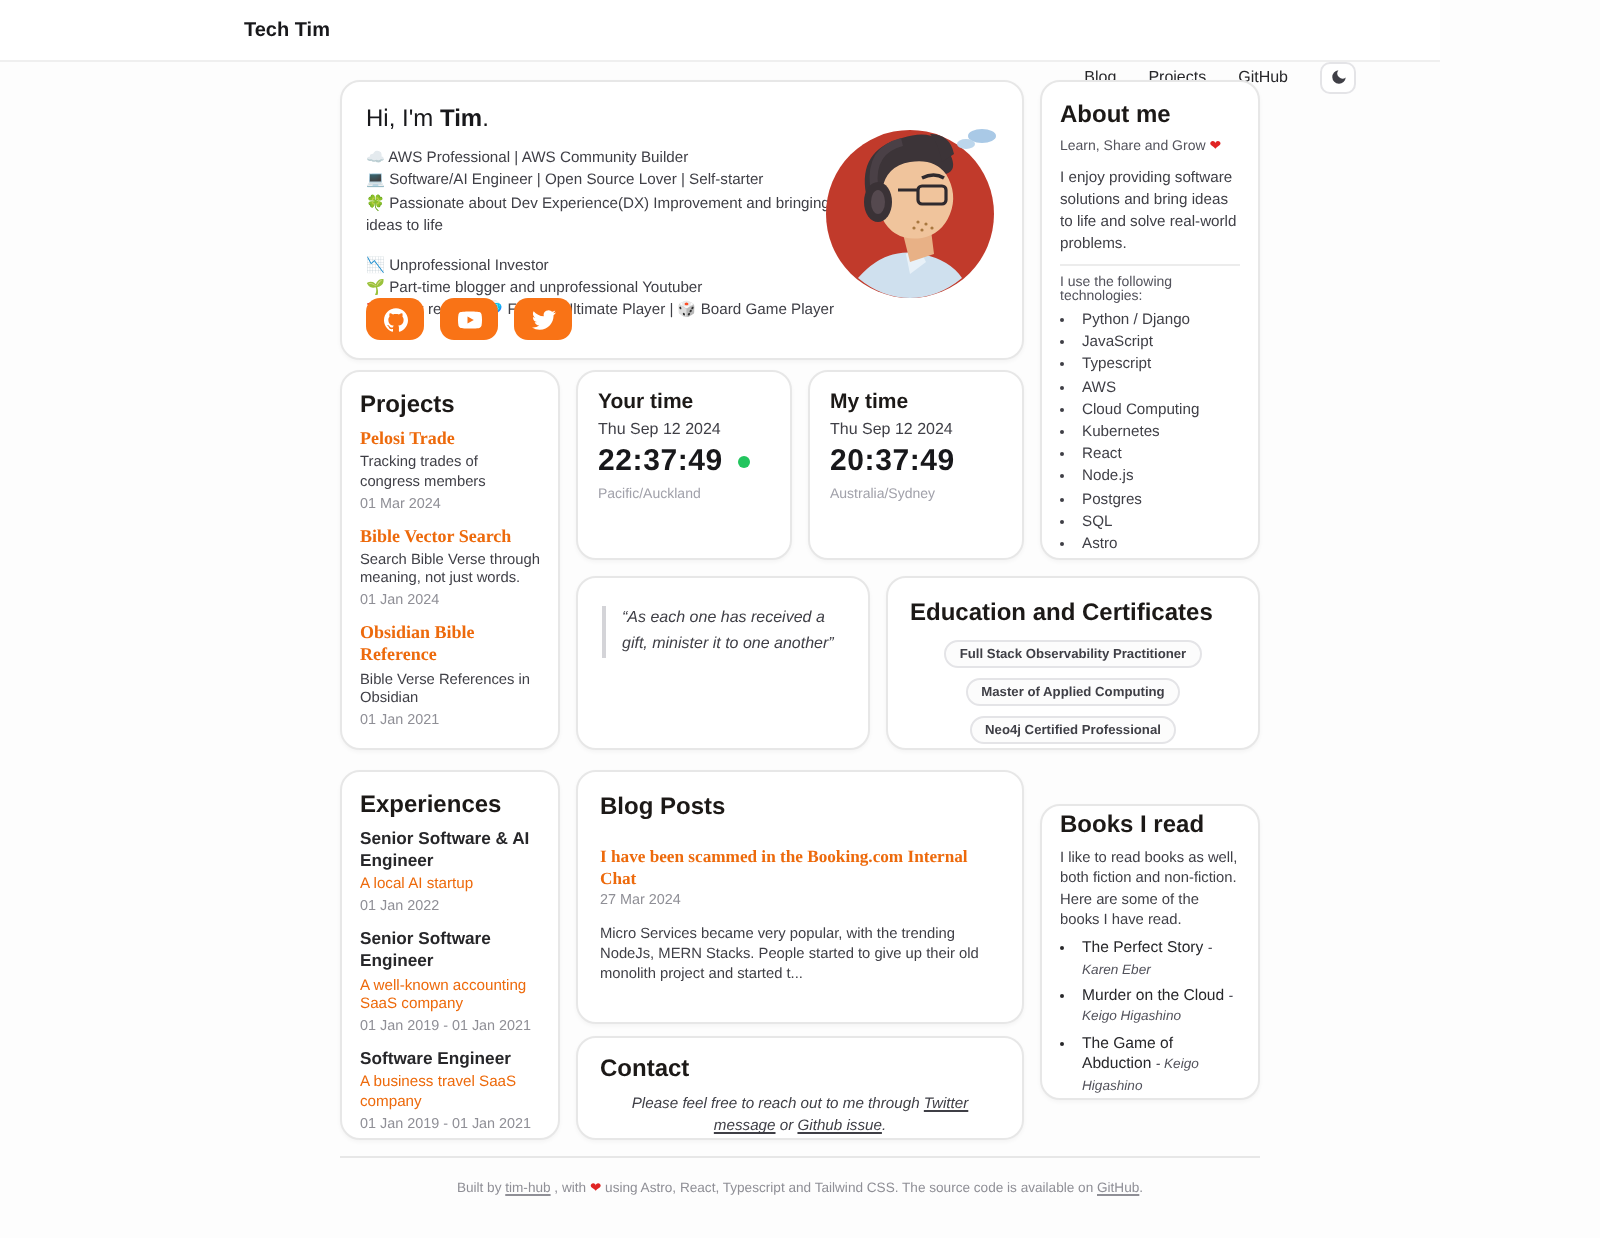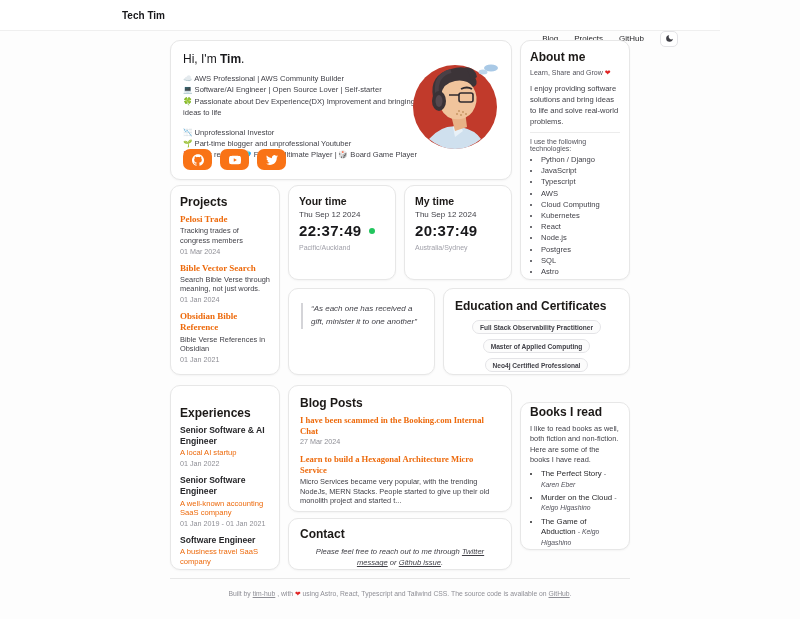--- a/index.html
+++ b/index.html
@@ -53,26 +53,26 @@
   .live-dot{width:6px;height:6px;border-radius:50%;background:#22c55e;display:inline-block;}
   .time-zone{font-size:7px;color:#a1a1aa;margin-top:5px;}
 
   .quote{left:288px;top:288px;width:147px;height:87px;padding:14px 12px;}
   .quote blockquote{margin:0;padding-left:8px;border-left:2px solid #d4d4d8;font-style:italic;font-size:8px;line-height:1.6;color:#3f3f46;}
 
   .education{left:443px;top:288px;width:187px;height:87px;padding:10px 11px;}
   .badges{display:flex;flex-wrap:wrap;justify-content:center;gap:5px 6px;margin-top:7px;}
   .badge{font-size:6.6px;font-weight:700;color:#3f3f46;border:1px solid #e4e4e7;background:#fcfcfc;border-radius:999px;padding:2.5px 7px;white-space:nowrap;}
 
-  .experiences{left:170px;top:385px;width:110px;height:185px;padding:20px 9px;}
+  .experiences{left:170px;top:385px;width:110px;height:185px;padding:9px 9px;}
   .role-title{font-size:8.6px;font-weight:700;color:#27272a;line-height:1.3;margin:0;}
   .company-link{font-size:7.6px;color:#ed6a0c;line-height:1.3;display:block;text-decoration:none;cursor:pointer;margin:1px 0;}
 
   .blog{left:288px;top:385px;width:224px;height:127px;padding:10px 11px;}
-  .post-title{font-size:8.6px;}
+  .post-title{font-size:8.6px;margin-top:13px;}
   .blog .item{margin-bottom:8px;}
 
   .books{left:520px;top:402px;width:110px;height:148px;padding:2px 9px;}
   .books-intro{font-size:7.4px;color:#3f3f46;line-height:1.4;margin:0 0 4px 0;}
   .book-list{margin:0 0 4px 0;padding-left:11px;font-size:7.8px;color:#27272a;}
   .book-list li{margin-bottom:2.5px;line-height:1.35;}
   .book-author{font-style:italic;font-size:6.8px;color:#52525b;}
 
   .contact{left:288px;top:518px;width:224px;height:52px;padding:8px 11px;}
   .contact-body{font-style:italic;font-size:7.6px;color:#3f3f46;text-align:center;line-height:1.5;margin:2px 6px 0 6px;}
@@ -273,21 +273,20 @@
 
   </div>
 
   <div class="card blog">
     <h2 class="card-title">Blog Posts</h2>
     <div class="item">
       <a class="item-title post-title">I have been scammed in the Booking.com Internal Chat</a>
       <div class="item-date">27 Mar 2024</div>
     </div>
     <div class="item">
-      <a class="item-title post-title">Learn to build a Hexagonal Architecture Micro Service</a>
       <p class="item-desc">Micro Services became very popular, with the trending NodeJs, MERN Stacks. People started to give up their old monolith project and started t...</p>
 
     </div>
 
   </div>
 
   <div class="card books">
     <h2 class="card-title">Books I read</h2>
     <p class="books-intro">I like to read books as well, both fiction and non-fiction. Here are some of the books I have read.</p>
     <ul class="book-list">

